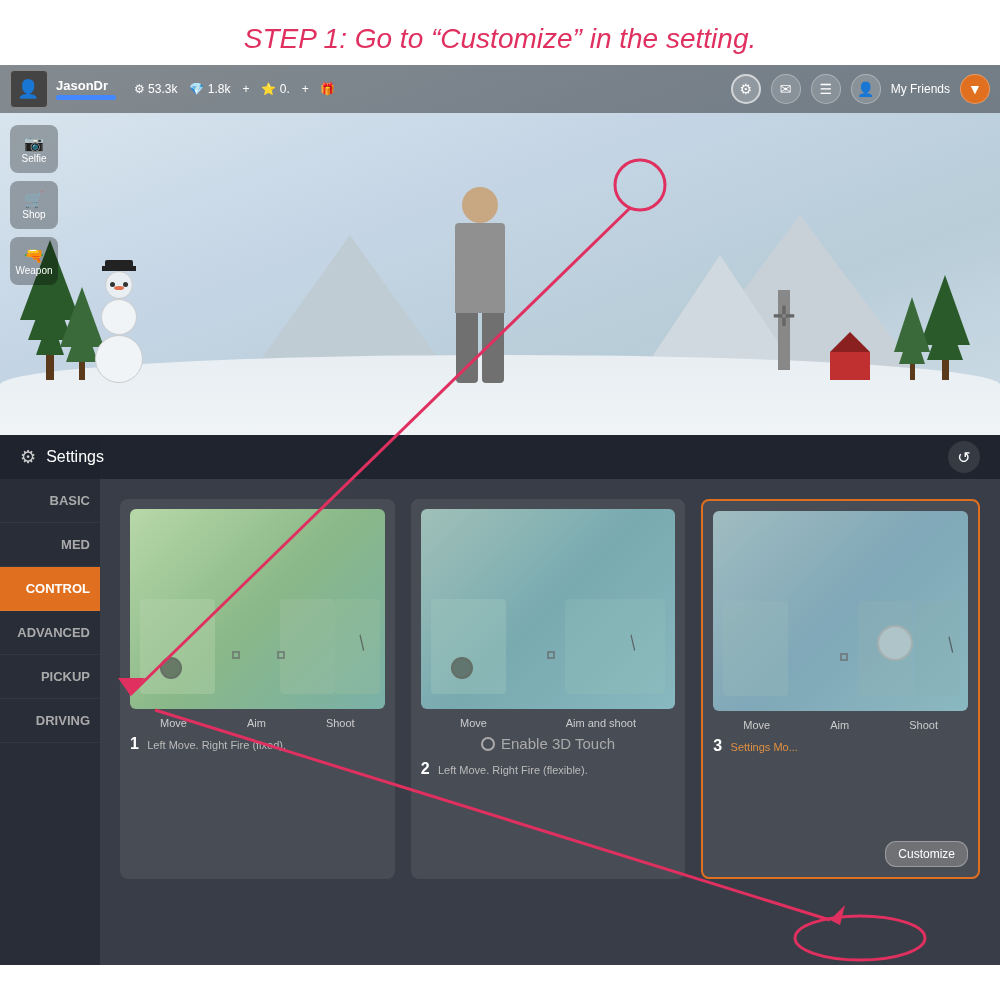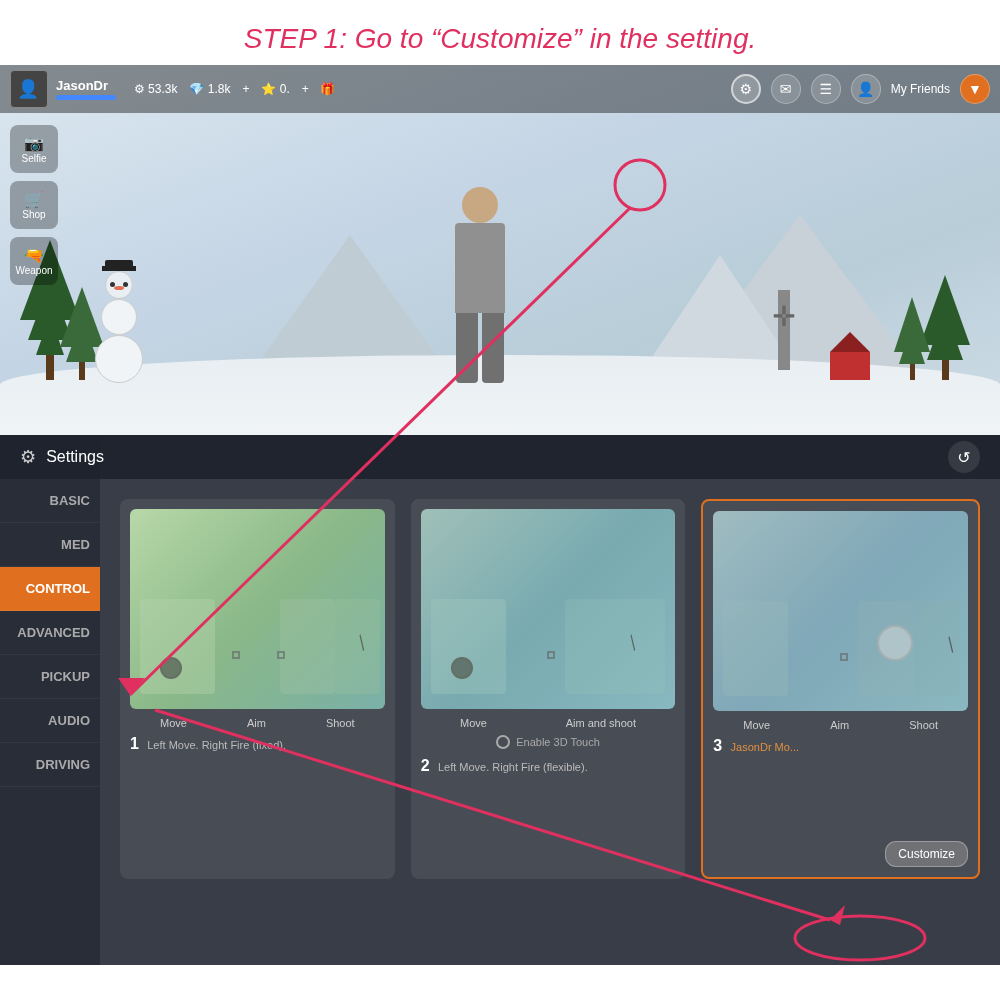--- a/index.html
+++ b/index.html
@@ -274,21 +274,21 @@
       color: #ccc;
       font-size: 11px;
       margin-bottom: 6px;
     }
 
     .card-3d-touch {
       display: flex;
       align-items: center;
       gap: 6px;
       color: #aaa;
-      font-size: 11px;
+      font-size: 15px;
       justify-content: center;
       margin-bottom: 8px;
     }
     .circle-outline {
       width: 14px;
       height: 14px;
       border: 2px solid #aaa;
       border-radius: 50%;
     }
 
@@ -447,21 +447,20 @@
       <span>↺</span>
     </div>
   </div>
 
   <div class="settings-nav">
     <div class="nav-item">BASIC</div>
     <div class="nav-item">MED</div>
     <div class="nav-item active">CONTROL</div>
     <div class="nav-item">ADVANCED</div>
     <div class="nav-item">PICKUP</div>
-    <div class="nav-item">AUDIO</div>
     <div class="nav-item">DRIVING</div>
   </div>
 
   <div class="settings-content">
     <div class="control-cards">
 
       <div class="control-card">
         <div class="card-preview card-preview-green">
           <div style="position:absolute;left:10px;bottom:15px;width:75px;height:95px;background:rgba(180,210,170,0.45);border-radius:4px;"></div>
           <div style="position:absolute;right:50px;bottom:15px;width:55px;height:95px;background:rgba(170,200,165,0.3);border-radius:4px;"></div>
@@ -520,21 +519,21 @@
           <div class="bullet-icon" style="bottom:55px;right:15px;color:rgba(60,60,60,0.7);">⁄</div>
           <div style="position:absolute;right:120px;bottom:50px;width:8px;height:8px;border:2px solid rgba(100,100,100,0.6);border-radius:50;"></div>
         </div>
         <div class="card-labels">
           <span>Move</span>
           <span>Aim</span>
           <span>Shoot</span>
         </div>
         <div class="card-number-label">
           <span class="card-number">3</span>
-          <span style="color:#e09040;font-size:11px;margin-left:5px;">JasonDr Mo...</span>
+          <span style="color:#e09040;font-size:11px;margin-left:5px;">Settings Mo...</span>
         </div>
         <button class="customize-btn">Customize</button>
       </div>
 
     </div>
   </div>
 </div>
 
 <svg class="annotation-layer" viewBox="0 0 1000 1000">
 

